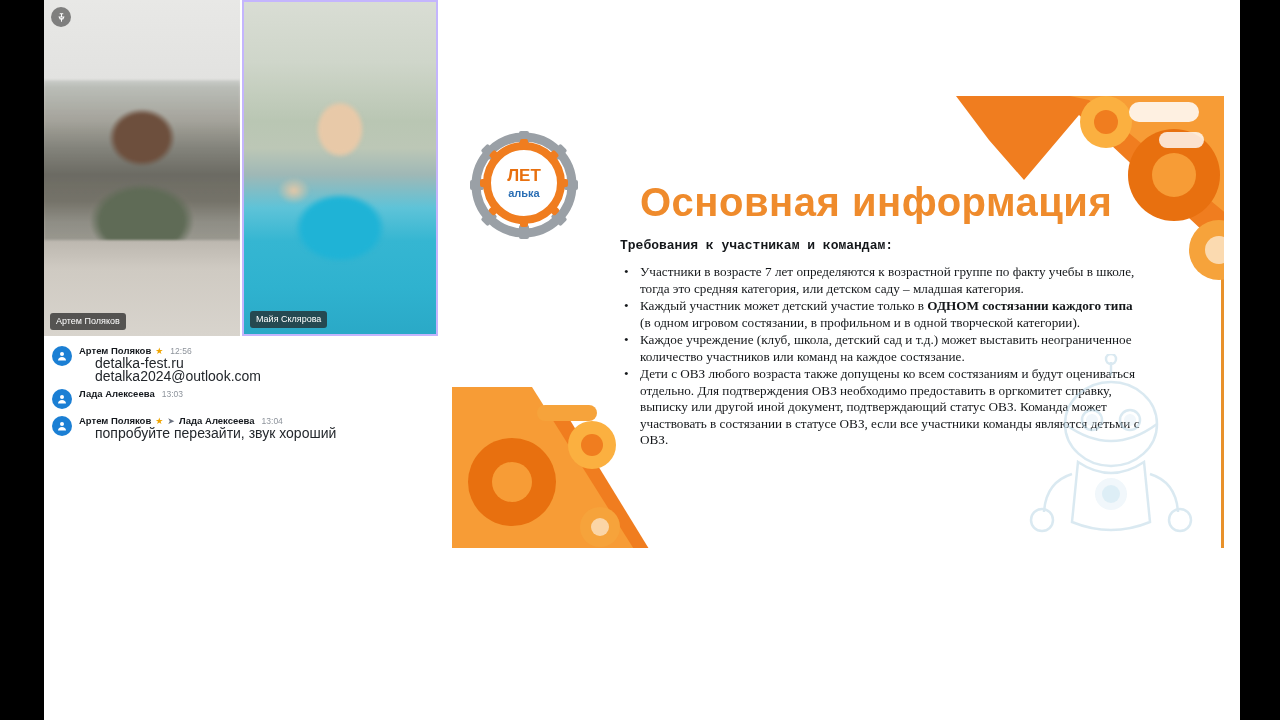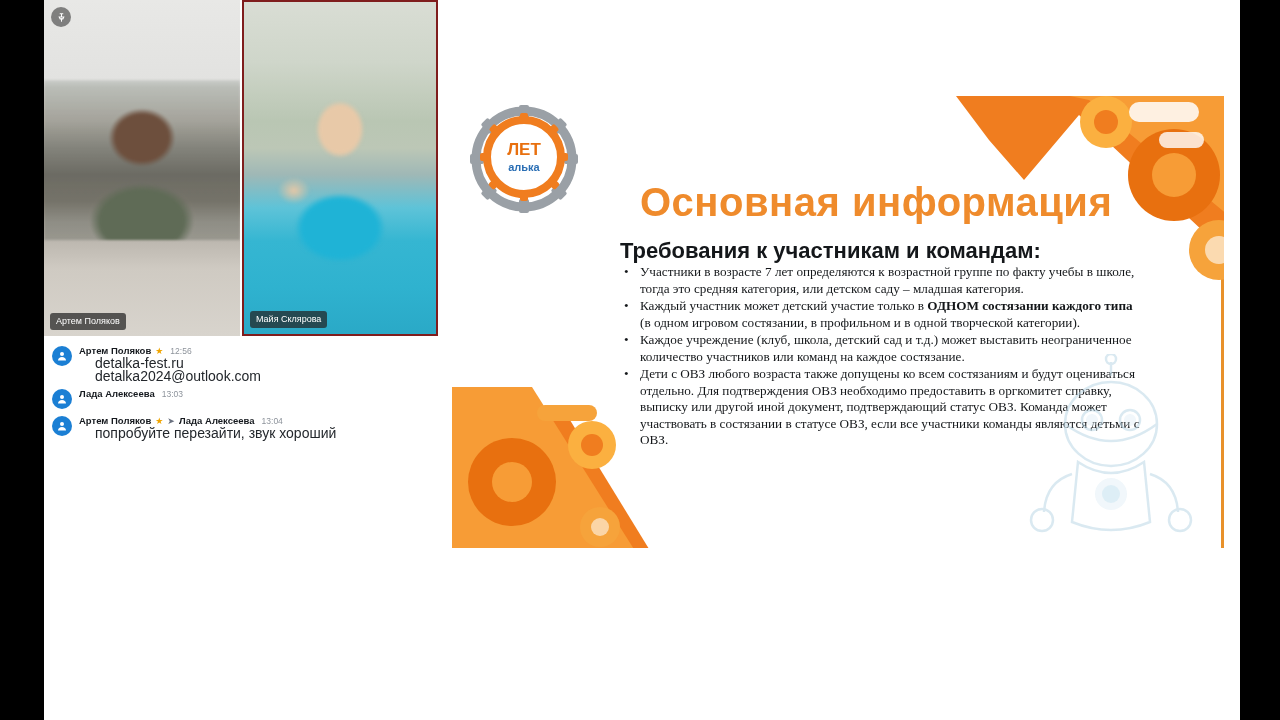--- a/index.html
+++ b/index.html
@@ -43,21 +43,21 @@
     top: 0;
     width: 196px;
     height: 336px;
     overflow: hidden;
   }
 
   .tile.left-tile { left: 0; }
   .tile.right-tile { left: 198px; }
 
   .tile.active {
-    border: 2px solid #7f1d1d;
+    border: 2px solid #c4b5fd;
     box-sizing: border-box;
   }
 
   
   .vid-a {
     position: absolute;
     inset: 0;
     background:
       linear-gradient(180deg, #e8e8e6 0%, #e2e2e0 24%, #cfcfcb 26%, #b7b2aa 36%,
                       #8d8a83 44%, #6e6a63 52%, #807a70 60%, #a9a49c 66%,
@@ -240,21 +240,21 @@
     top: 0;
     bottom: 0;
     width: 3px;
     background: #e8912a;
   }
 
   
   .logo {
     position: absolute;
     left: 18px;
-    top: 9px;
+    top: 35px;
     width: 108px;
     height: 108px;
   }
 
   .slide-title {
     position: absolute;
     left: 140px;
     top: 84px;
     font-family: "Liberation Sans", sans-serif;
     font-size: 40px;
@@ -263,22 +263,22 @@
     letter-spacing: 0.5px;
     text-shadow: 1px 1px 0 rgba(255,255,255,0.8);
     white-space: nowrap;
     margin-left: 48px;
   }
 
   .slide-subtitle {
     position: absolute;
     left: 168px;
     top: 142px;
-    font-family: Liberation Sans, sans-serif;
-    font-size: 22px;
+    font-family: Liberation Mono, monospace;
+    font-size: 13px;
     font-weight: bold;
     color: #14171a;
   }
 
   .bullets {
     position: absolute;
     left: 168px;
     top: 168px;
     width: 520px;
     font-family: "Liberation Serif", serif;

